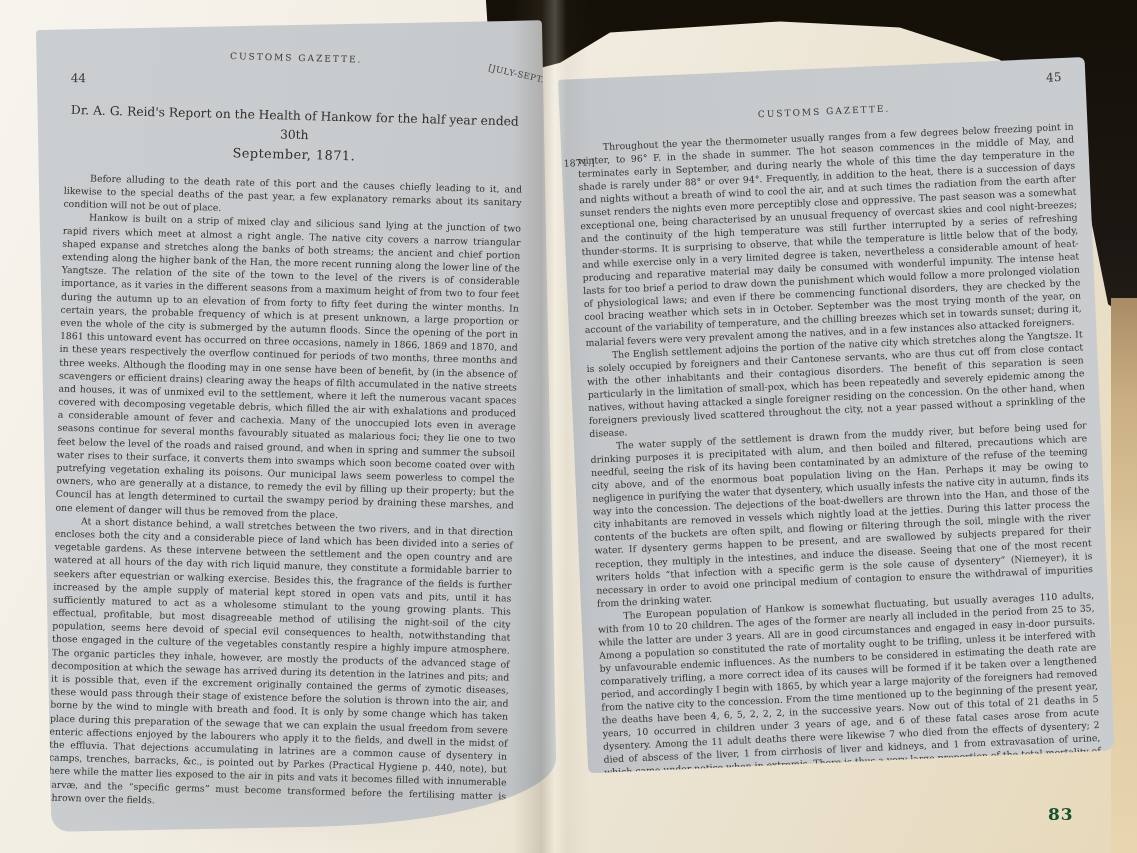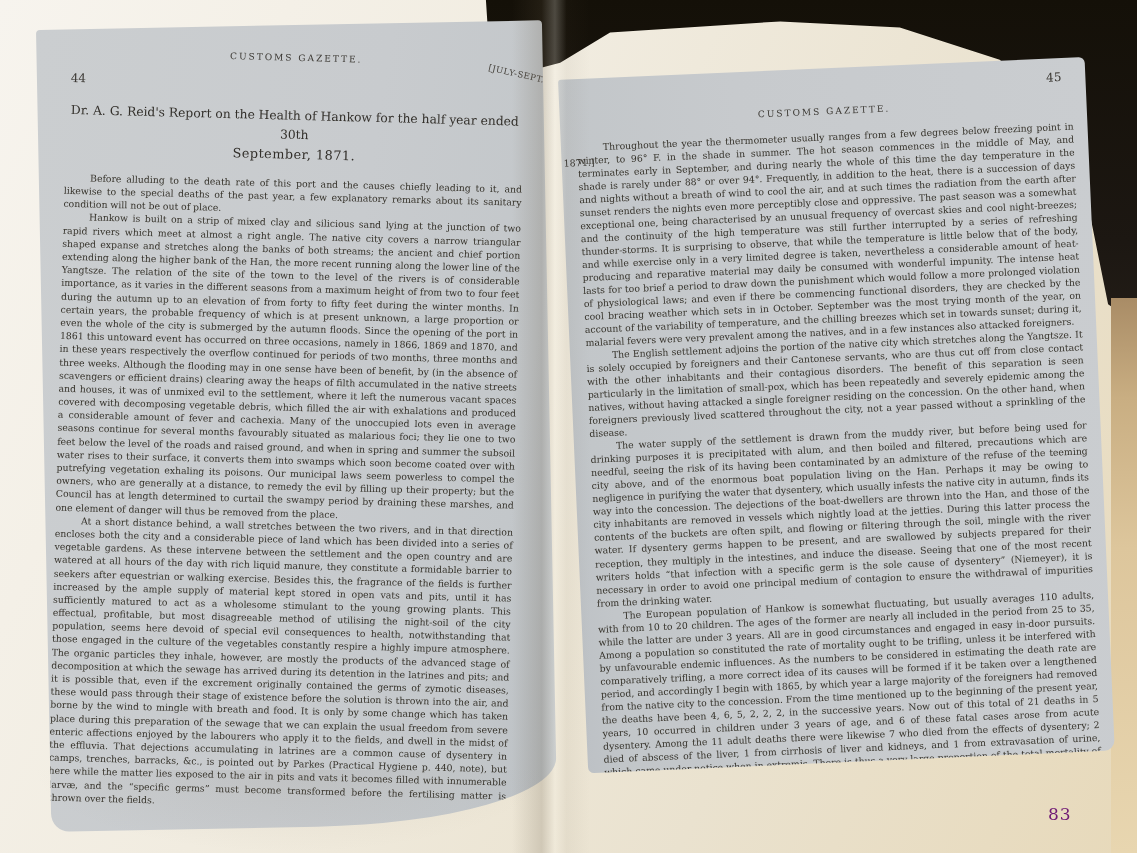--- a/index.html
+++ b/index.html
@@ -106,22 +106,23 @@
   }
   
   .bottom-curve-shade {
     position: absolute; left: 30px; top: 770px; width: 520px; height: 83px;
     background: radial-gradient(ellipse at 50% 0%, rgba(120,110,92,0.10) 0%, rgba(120,110,92,0) 70%);
     z-index: 4;
     pointer-events: none;
   }
   .mount-folio {
     position: absolute; left: 1048px; top: 804px;
-    font-size: 17px; color: #701a75; letter-spacing: 1px;
+    font-size: 17px; color: #14532d; letter-spacing: 1px;
     z-index: 5;
+    font-weight: bold;
   }
 </style>
 </head>
 <body>
 
 <div class="backdrop"></div>
 
 <div class="fore-edge"></div>
 
 <div class="page-grey page-left">

